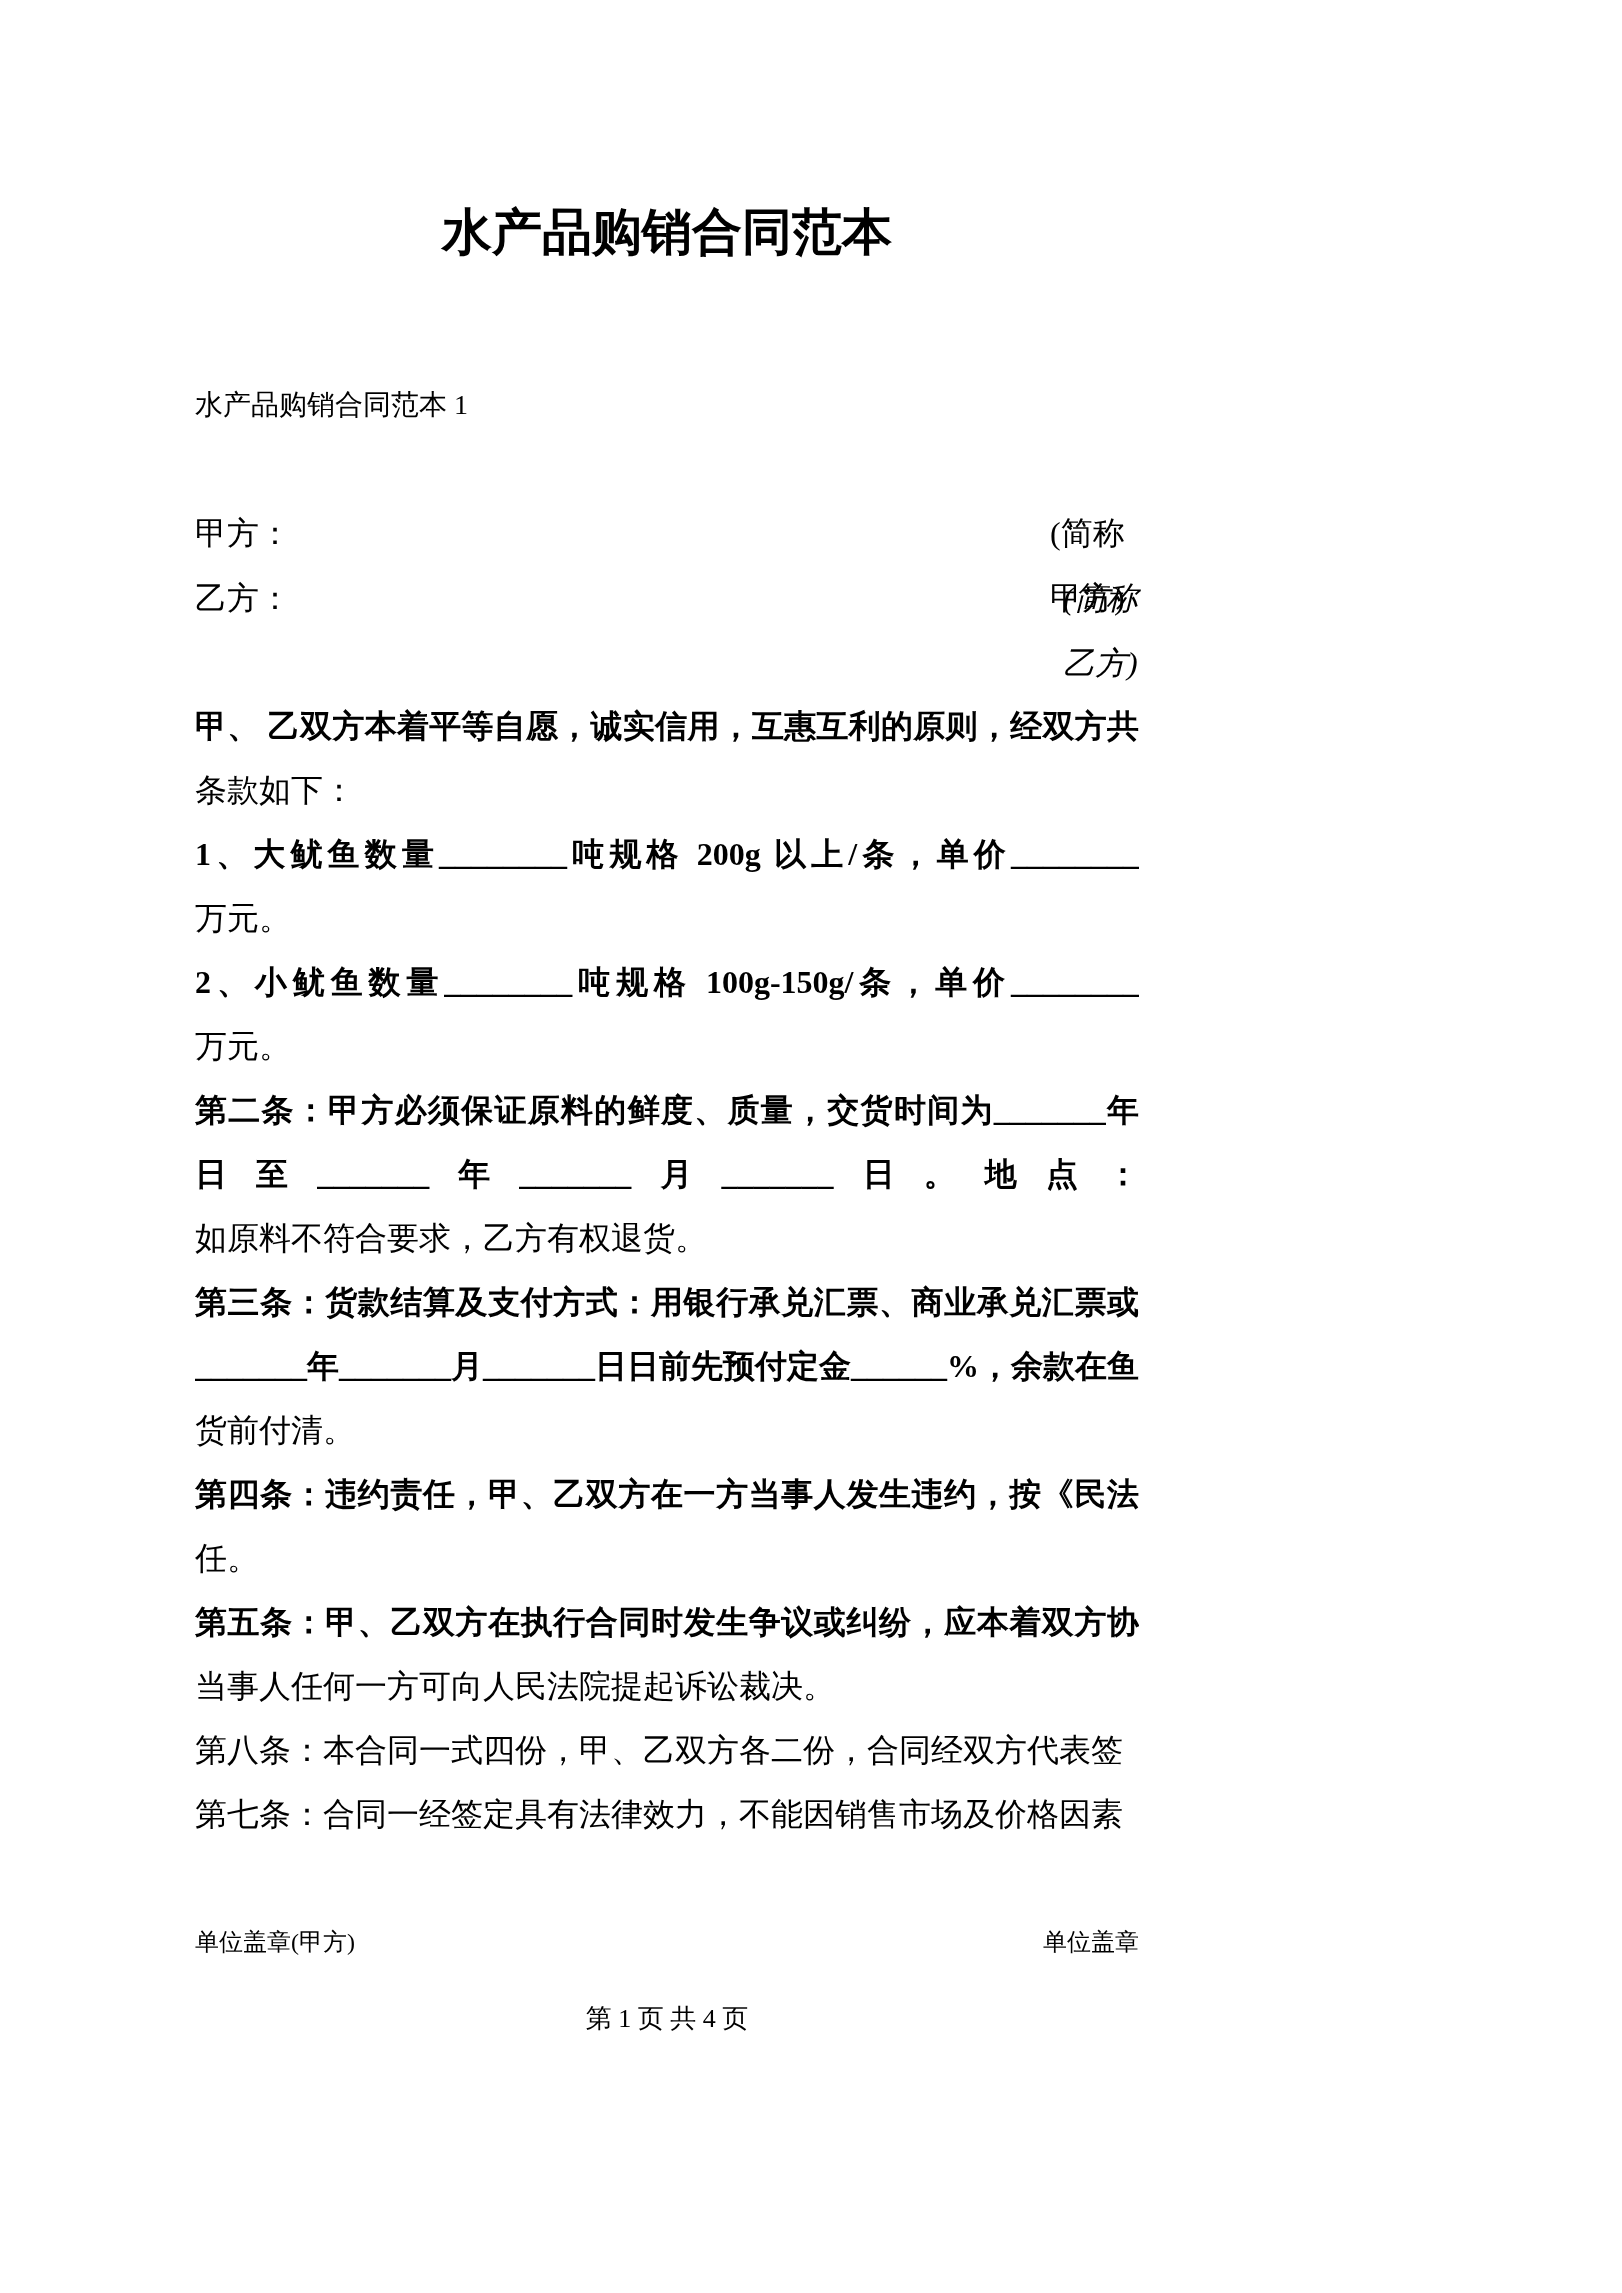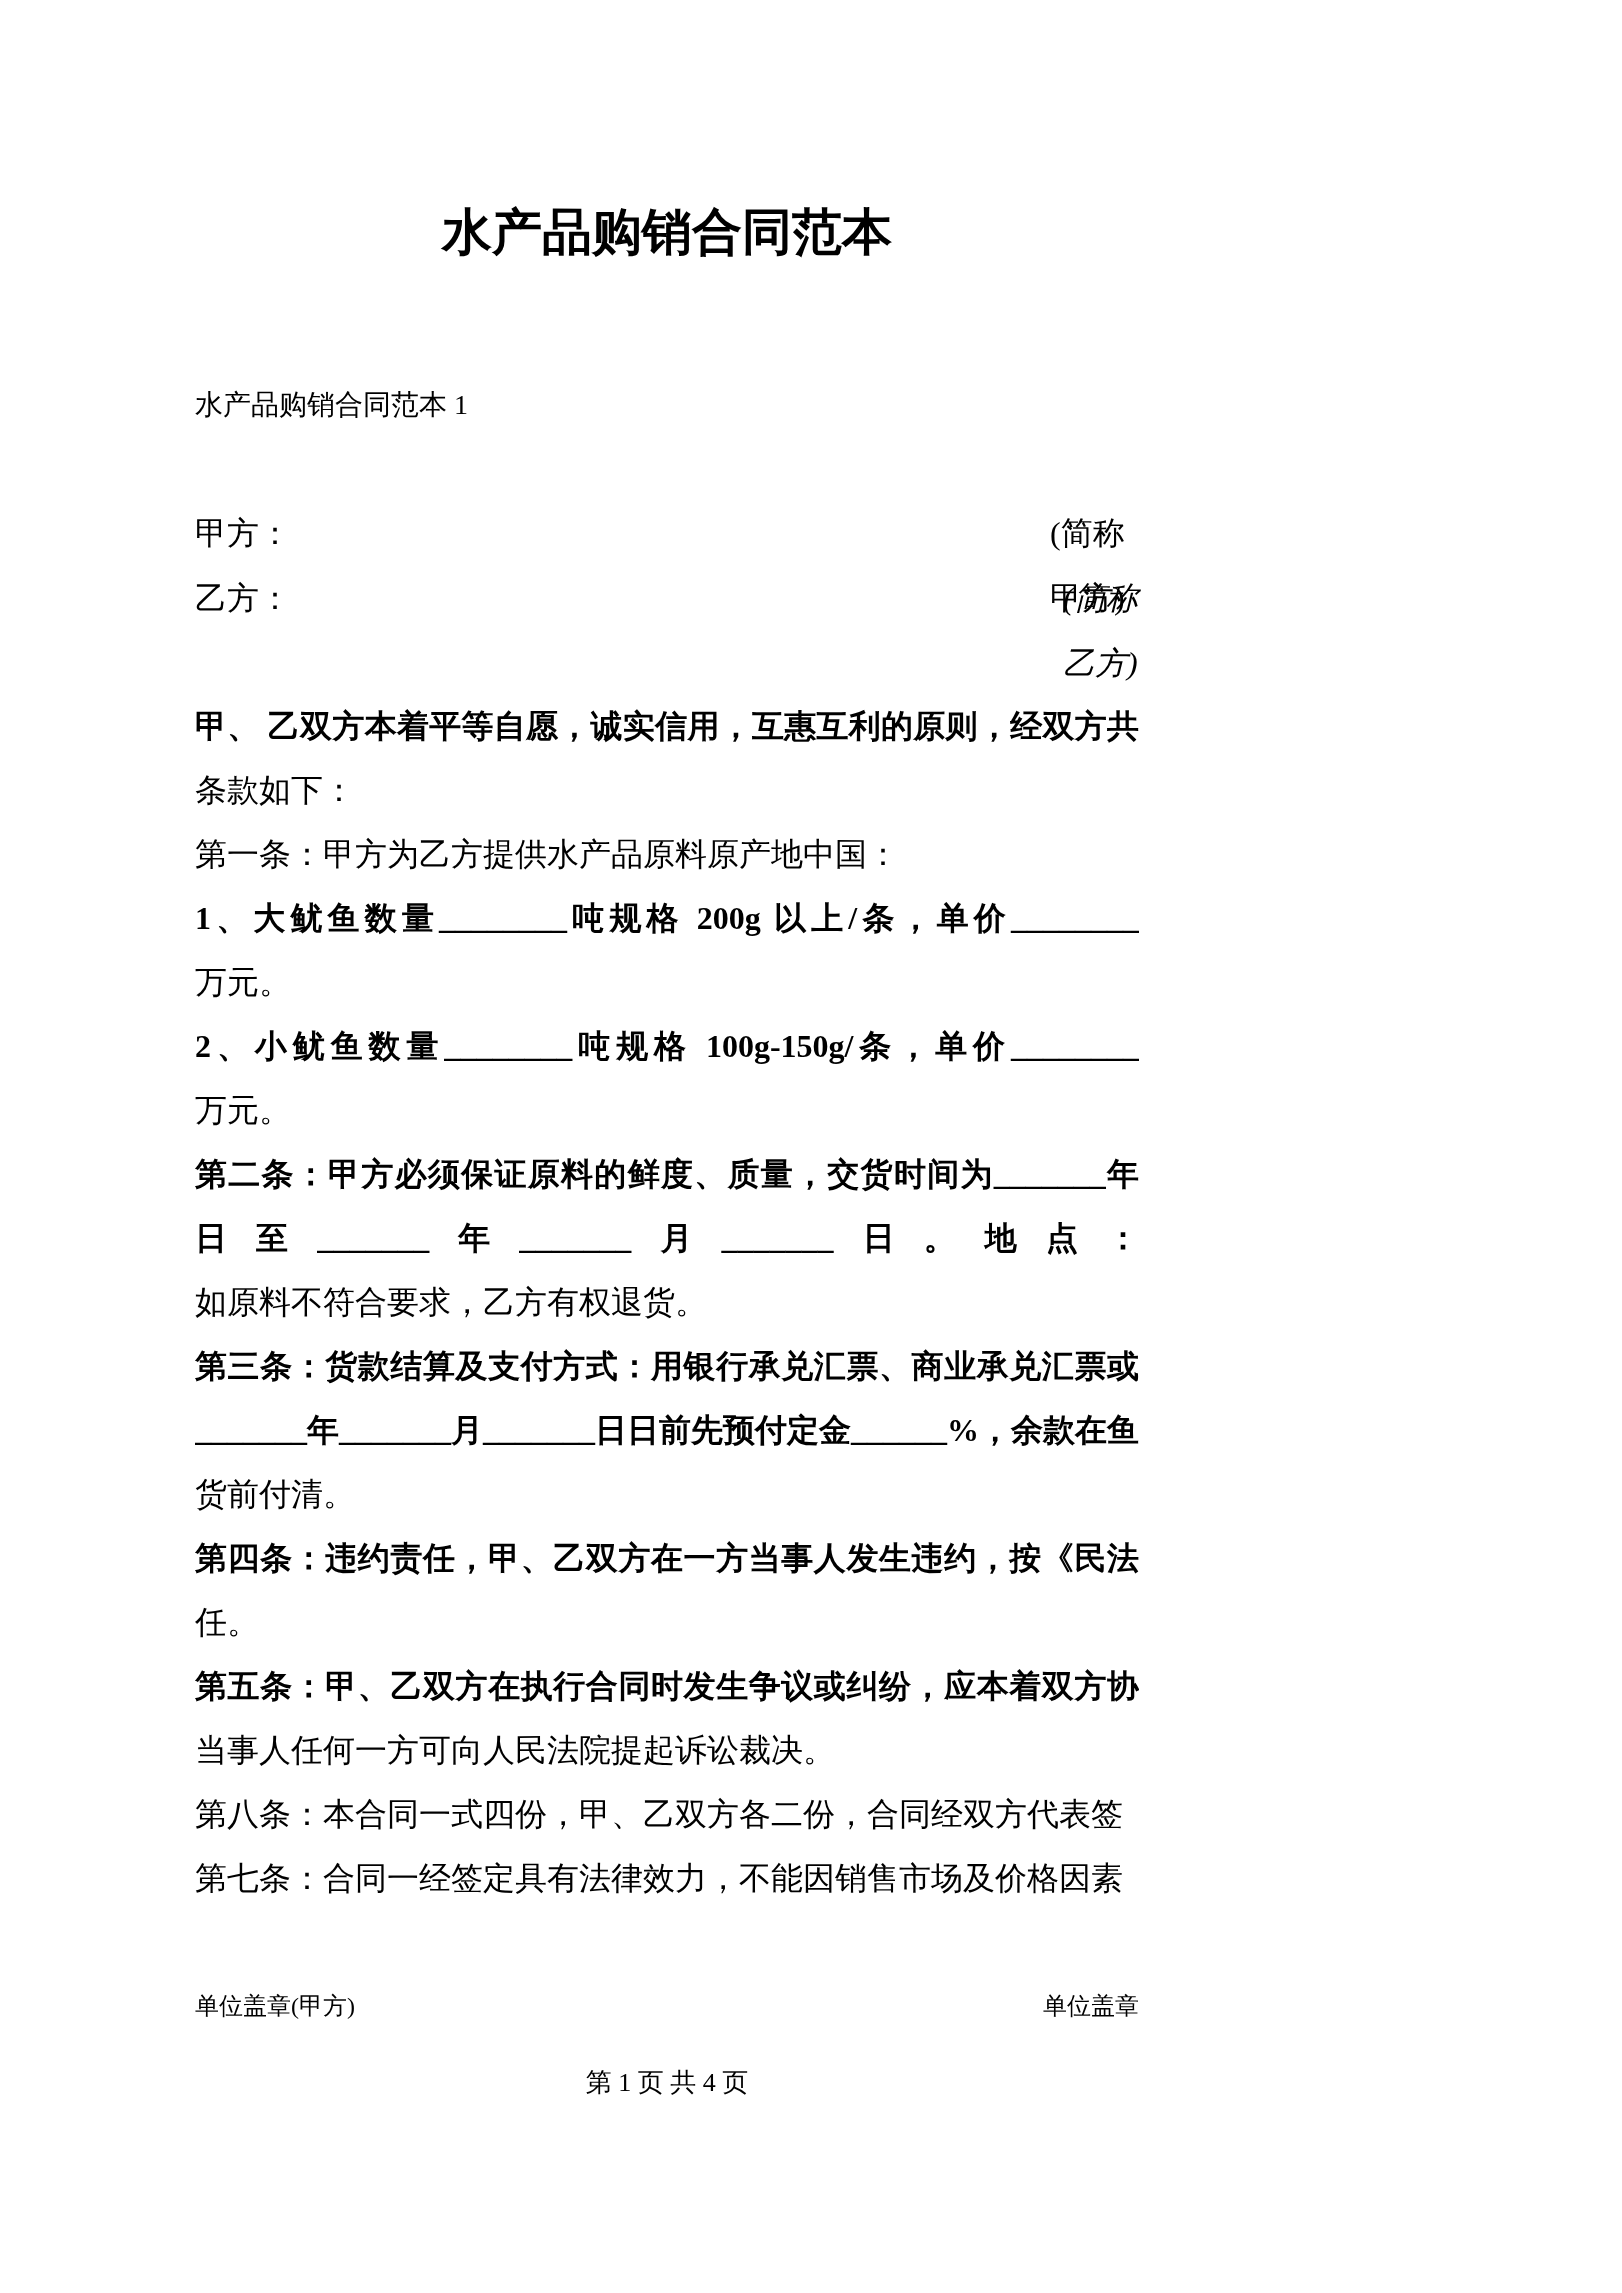--- a/index.html
+++ b/index.html
@@ -94,21 +94,20 @@
     </div>
     <div class="party-row">
       <span>乙方：</span>
       <span class="party-short b">(简称乙方)</span>
     </div>
   </div>
 
   <div class="body-lines" id="body-lines">
       <div class="line j">甲、 乙双方本着平等自愿，诚实信用，互惠互利的原则，经双方共同协商，签订合同</div>
       <div class="line">条款如下：</div>
-      <div class="line">第一条：甲方为乙方提供水产品原料原产地中国：</div>
       <div class="line j">1、大鱿鱼数量________吨规格 200g 以上/条，单价________元/kg，计人民币________</div>
       <div class="line">万元。</div>
       <div class="line j">2、小鱿鱼数量________吨规格 100g-150g/条，单价________元/kg，计人民币________</div>
       <div class="line">万元。</div>
       <div class="line j">第二条：甲方必须保证原料的鲜度、质量，交货时间为_______年_______月_______</div>
       <div class="line j">日至_______年_______月_______日。地点：___________________________________，</div>
       <div class="line">如原料不符合要求，乙方有权退货。</div>
       <div class="line j">第三条：货款结算及支付方式：用银行承兑汇票、商业承兑汇票或汇款方式支付。</div>
       <div class="line j">_______年_______月_______日日前先预付定金______%，余款在鱼货验收合格，交</div>
       <div class="line">货前付清。</div>

